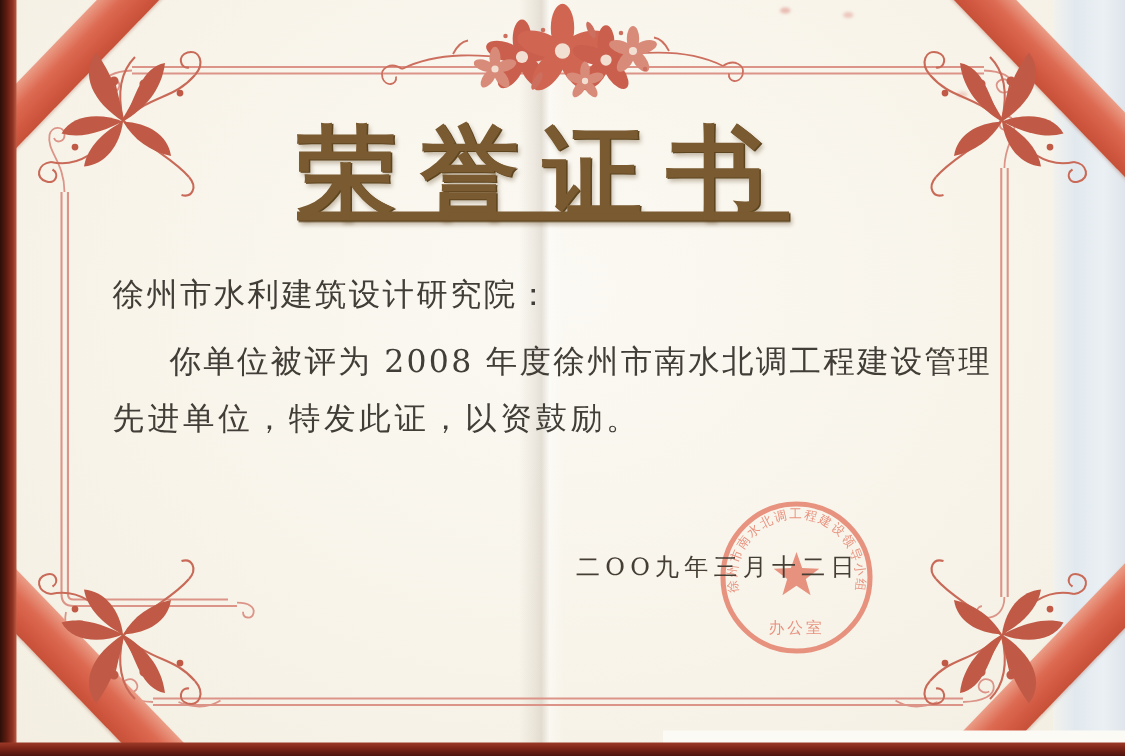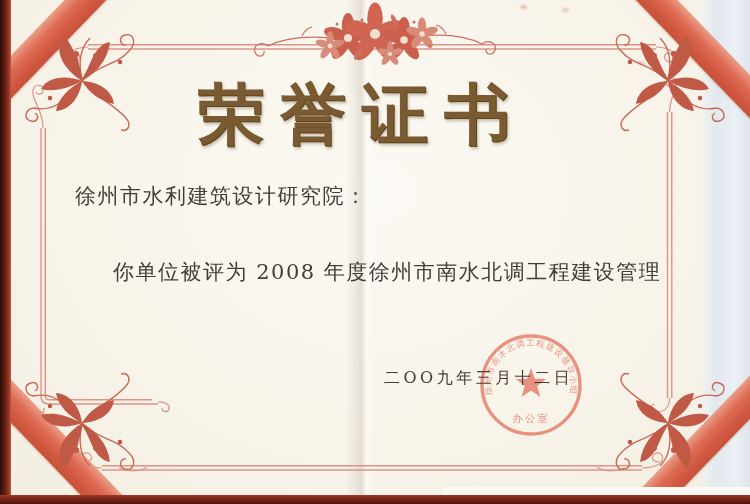--- a/index.html
+++ b/index.html
@@ -39,24 +39,25 @@
   .band-tr{left:599px;top:35px;transform:rotate(46deg);}
   .band-bl{left:-46px;top:437px;transform:rotate(46deg);}
   .band-br{left:591px;top:437px;transform:rotate(-46deg);}
   svg.ornaments{position:absolute;inset:0;z-index:6;}
   
   .title{
     position:absolute;left:0;top:70px;width:100%;padding-right:26px;box-sizing:border-box;
     text-align:center;font-size:66px;font-weight:bold;letter-spacing:16px;
     color:#7a5a31;z-index:8;
     text-shadow:1px 1px 0 #5d451f, 2px 3px 3px rgba(100,75,40,.35);
+    text-decoration:underline;
   }
   .bodytext{position:absolute;color:#413d37;font-size:21px;z-index:8;white-space:nowrap;}
   .recipient{left:75px;top:182px;letter-spacing:1.5px;font-family:Liberation Serif, serif;}
-  .body1{left:113px;top:227px;letter-spacing:1.5px;margin-top:31px;}
+  .body1{left:113px;top:227px;letter-spacing:1.5px;}
   .body2{left:75px;top:265px;letter-spacing:2.5px;}
   .date{
     position:absolute;left:384px;top:368px;font-size:16px;letter-spacing:3.5px;
     color:#453e35;z-index:8;white-space:nowrap;
   }
   .seal{position:absolute;left:477px;top:331px;z-index:7;opacity:.85;}
   .specks{
     position:absolute;left:520px;top:5px;width:7px;height:4px;border-radius:50%;
     background:rgba(215,115,105,.45);filter:blur(1px);z-index:6;
     box-shadow:42px 3px 0 rgba(215,115,105,.35),118px 56px 0 rgba(215,115,105,.28);
@@ -196,19 +197,20 @@
     </defs>
     <text font-size="8.4" fill="#e5826d" letter-spacing="1.2" font-family="'DejaVu Serif',serif">
       <textPath href="#sealArc" startOffset="50%" text-anchor="middle">徐州市南水北调工程建设领导小组</textPath>
     </text>
     <text x="54" y="91" font-size="10.5" fill="#e5826d" text-anchor="middle" letter-spacing="2" font-family="'DejaVu Serif',serif">办公室</text>
   </svg>
 
   <div class="title">荣誉证书</div>
   <div class="bodytext recipient">徐州市水利建筑设计研究院：</div>
   <div class="bodytext body1">你单位被评为 2008 年度徐州市南水北调工程建设管理</div>
+  <div class="bodytext body2">先进单位，特发此证，以资鼓励。</div>
   <div class="date">二OO九年三月十二日</div>
 
   <div class="sliver-bottom-right"></div>
   <div class="edge-left"></div>
   <div class="edge-bottom"></div>
 
 </div>
 
 </body></html>

